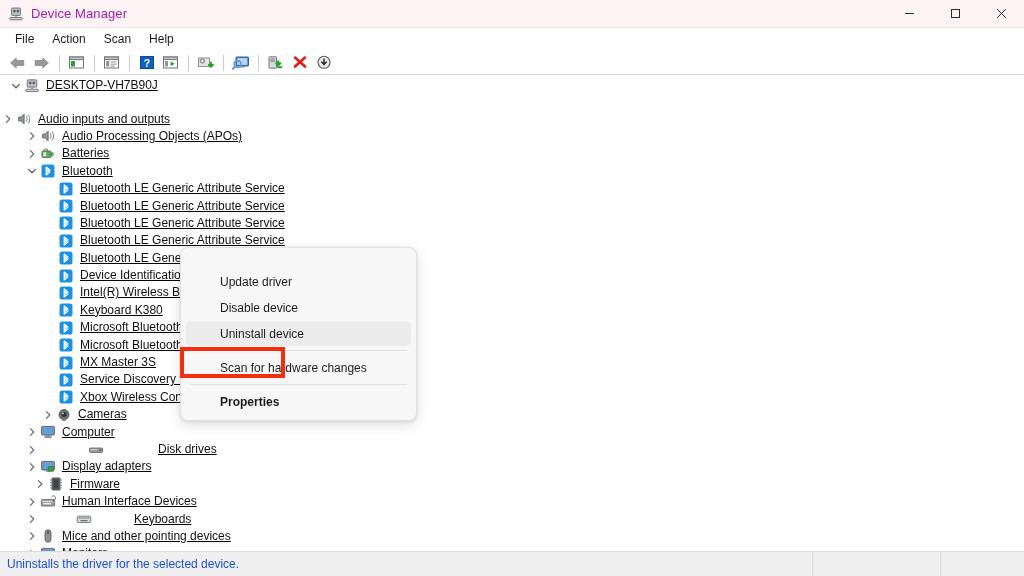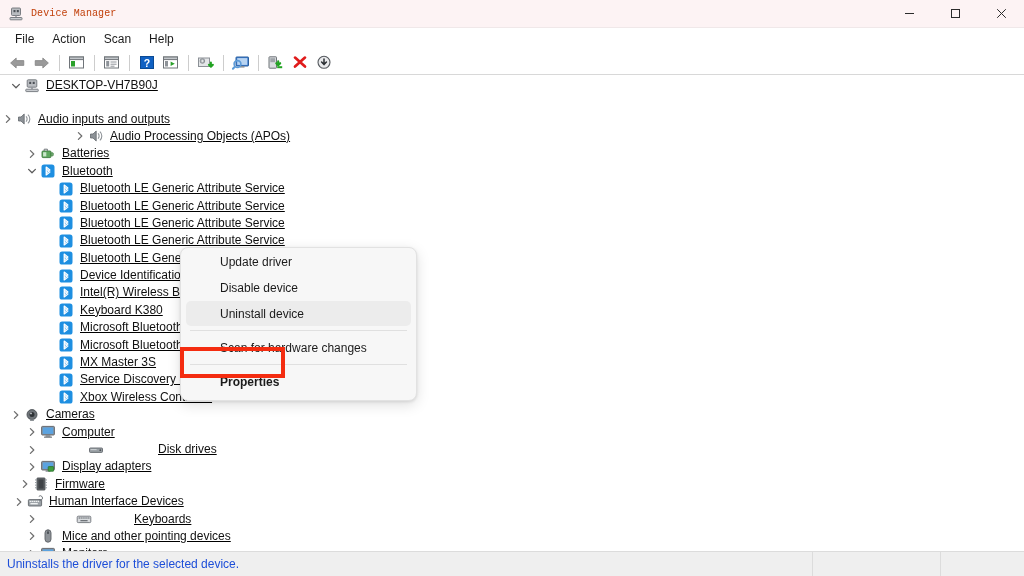--- a/index.html
+++ b/index.html
@@ -28,24 +28,23 @@
     position: relative;
     border-bottom: 1px solid #f0e8e9;
   }
   .title-icon {
     width: 16px; height: 16px;
     margin-left: 8px; margin-right: 7px;
     position: relative;
     flex: 0 0 auto;
   }
   .title-text {
-    font-size: 10px;
-    color: #c2410c;
+    font-size: 13px;
+    color: #a21caf;
     letter-spacing: .1px;
-    font-family: Liberation Mono, monospace;
   }
   .win-buttons {
     margin-left: auto;
     display: flex;
     height: 27px;
   }
   .win-btn {
     width: 46px; height: 27px;
     display: flex; align-items: center; justify-content: center;
     color: #2b2b2b;
@@ -138,21 +137,21 @@
 
   
   .ctxmenu {
     position: absolute;
     left: 180px; top: 172px;
     width: 229px;
     background: #f7f7f7;
     border: 1px solid #e2e2e2;
     border-radius: 8px;
     box-shadow: 0 4px 14px rgba(0,0,0,0.13), 0 1px 3px rgba(0,0,0,0.10);
-    padding: 0 3px 5px 3px;
+    padding: 20px 3px 5px 3px;
     z-index: 50;
   }
   .ctx-item {
     height: 25px;
     display: flex;
     align-items: center;
     padding-left: 34px;
     font-size: 12px;
     color: #1b1b1b;
     border-radius: 5px;
@@ -355,21 +354,21 @@
           </span>
           <span class="ico">
             <svg width="16" height="16" viewBox="0 0 16 16" style="display: block;">
               <path d="M2.5 6 L5 6 L8.2 3 L8.2 13 L5 10 L2.5 10 Z" fill="#8d9297" stroke="#62676c" stroke-width="0.8" stroke-linejoin="round"></path>
               <path d="M10 5.4 A3.6 3.6 0 0 1 10 10.6" fill="none" stroke="#8d9297" stroke-width="1.1"></path>
               <path d="M11.9 3.6 A6 6 0 0 1 11.9 12.4" fill="none" stroke="#8d9297" stroke-width="1.1"></path>
             </svg>
           </span>
           <span class="label">Audio inputs and outputs</span>
         </div>
-        <div class="row" style="padding-left: 24px; margin-left: 48px;">
+        <div class="row" style="padding-left: 24px;">
           <span class="chev">
             <svg width="10" height="10" viewBox="0 0 10 10">
               <path d="M3.4 1.6 L6.8 5 L3.4 8.4" fill="none" stroke="#6e6e6e" stroke-width="1.25" stroke-linecap="round" stroke-linejoin="round"></path>
             </svg>
           </span>
           <span class="ico">
             <svg width="16" height="16" viewBox="0 0 16 16" style="display: block;">
               <path d="M2.5 6 L5 6 L8.2 3 L8.2 13 L5 10 L2.5 10 Z" fill="#8d9297" stroke="#62676c" stroke-width="0.8" stroke-linejoin="round"></path>
               <path d="M10 5.4 A3.6 3.6 0 0 1 10 10.6" fill="none" stroke="#8d9297" stroke-width="1.1"></path>
               <path d="M11.9 3.6 A6 6 0 0 1 11.9 12.4" fill="none" stroke="#8d9297" stroke-width="1.1"></path>
@@ -530,21 +529,21 @@
         <div class="row" style="padding-left: 42px;">
           <span class="chev"></span>
           <span class="ico">
             <svg width="16" height="16" viewBox="0 0 16 16" style="display: block;">
               <rect x="1.5" y="1.5" width="13" height="13" rx="2.6" fill="#1e8fe1"></rect>
               <path d="M6.2 4.1 L9.9 7.1 L6.2 10.1 M6.2 11.9 L9.9 8.9 L6.2 5.9 M6.2 4.1 L6.2 11.9" fill="none" stroke="#ffffff" stroke-width="1.25" stroke-linejoin="round" stroke-linecap="round"></path>
             </svg>
           </span>
           <span class="label">Xbox Wireless Controller</span>
         </div>
-        <div class="row" style="padding-left: 8px;">
+        <div class="row" style="padding-left: 40px;">
           <span class="chev">
             <svg width="10" height="10" viewBox="0 0 10 10">
               <path d="M3.4 1.6 L6.8 5 L3.4 8.4" fill="none" stroke="#6e6e6e" stroke-width="1.25" stroke-linecap="round" stroke-linejoin="round"></path>
             </svg>
           </span>
           <span class="ico">
             <svg width="16" height="16" viewBox="0 0 16 16" style="display: block;">
               <circle cx="8" cy="7.6" r="5" fill="#6f7479" stroke="#4a4f54" stroke-width="0.9"></circle>
               <circle cx="8" cy="7.6" r="2.5" fill="#2e3236"></circle>
               <circle cx="7" cy="6.4" r="0.9" fill="#c9ccd0"></circle>
@@ -593,21 +592,21 @@
           <span class="ico">
             <svg width="16" height="16" viewBox="0 0 16 16" style="display: block;">
               <rect x="1.6" y="2.4" width="12.8" height="8.6" rx="0.8" fill="#8d9297" stroke="#5b6065" stroke-width="0.9"></rect>
               <rect x="2.7" y="3.4" width="10.6" height="6.5" fill="#5ba3e0"></rect>
               <rect x="5.6" y="11" width="4.8" height="1.8" fill="#8d9297"></rect>
               <rect x="8.2" y="7.6" width="5.4" height="4.6" rx="0.5" fill="#3f9e3f" stroke="#2d722d" stroke-width="0.8"></rect>
             </svg>
           </span>
           <span class="label">Display adapters</span>
         </div>
-        <div class="row" style="padding-left: 17px; text-align: center;">
+        <div class="row" style="padding-left: 32px; text-align: center;">
           <span class="chev">
             <svg width="10" height="10" viewBox="0 0 10 10">
               <path d="M3.4 1.6 L6.8 5 L3.4 8.4" fill="none" stroke="#6e6e6e" stroke-width="1.25" stroke-linecap="round" stroke-linejoin="round"></path>
             </svg>
           </span>
           <span class="ico">
             <svg width="16" height="16" viewBox="0 0 16 16" style="display: block;">
               <rect x="4" y="2" width="8" height="12" rx="0.6" fill="#6b7075" stroke="#45494d" stroke-width="0.9"></rect>
               <rect x="5.3" y="3.3" width="5.4" height="9.4" fill="#3f4347"></rect>
               <rect x="2" y="3.4" width="2" height="1.1" fill="#9aa0a5"></rect>
@@ -615,21 +614,21 @@
               <rect x="2" y="8.6" width="2" height="1.1" fill="#9aa0a5"></rect>
               <rect x="2" y="11.2" width="2" height="1.1" fill="#9aa0a5"></rect>
               <rect x="12" y="3.4" width="2" height="1.1" fill="#9aa0a5"></rect>
               <rect x="12" y="6" width="2" height="1.1" fill="#9aa0a5"></rect>
               <rect x="12" y="8.6" width="2" height="1.1" fill="#9aa0a5"></rect>
               <rect x="12" y="11.2" width="2" height="1.1" fill="#9aa0a5"></rect>
             </svg>
           </span>
           <span class="label">Firmware</span>
         </div>
-        <div class="row" style="padding-left: 11px;">
+        <div class="row" style="padding-left: 24px;">
           <span class="chev">
             <svg width="10" height="10" viewBox="0 0 10 10">
               <path d="M3.4 1.6 L6.8 5 L3.4 8.4" fill="none" stroke="#6e6e6e" stroke-width="1.25" stroke-linecap="round" stroke-linejoin="round"></path>
             </svg>
           </span>
           <span class="ico">
             <svg width="16" height="16" viewBox="0 0 16 16" style="display: block;">
               <rect x="1.4" y="5.6" width="13.2" height="6.4" rx="0.8" fill="#9aa0a5" stroke="#63686d" stroke-width="0.9"></rect>
               <rect x="2.6" y="6.8" width="1.5" height="1.3" fill="#eef0f1"></rect>
               <rect x="4.6" y="6.8" width="1.5" height="1.3" fill="#eef0f1"></rect>

